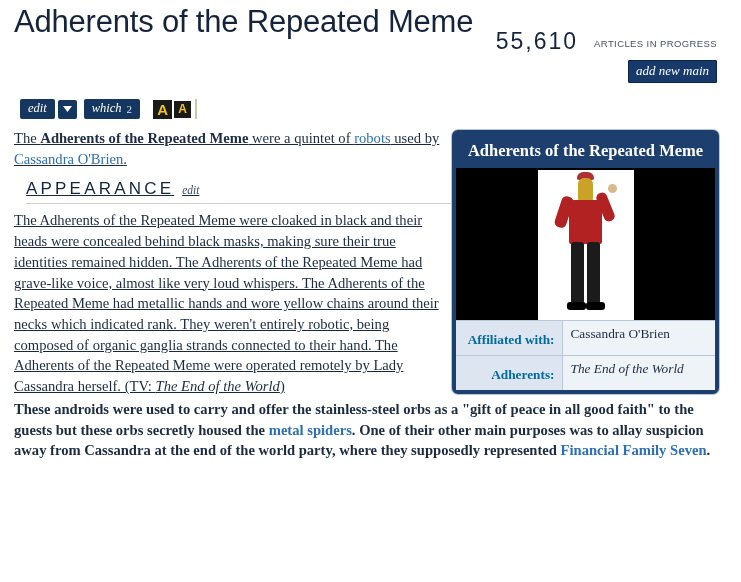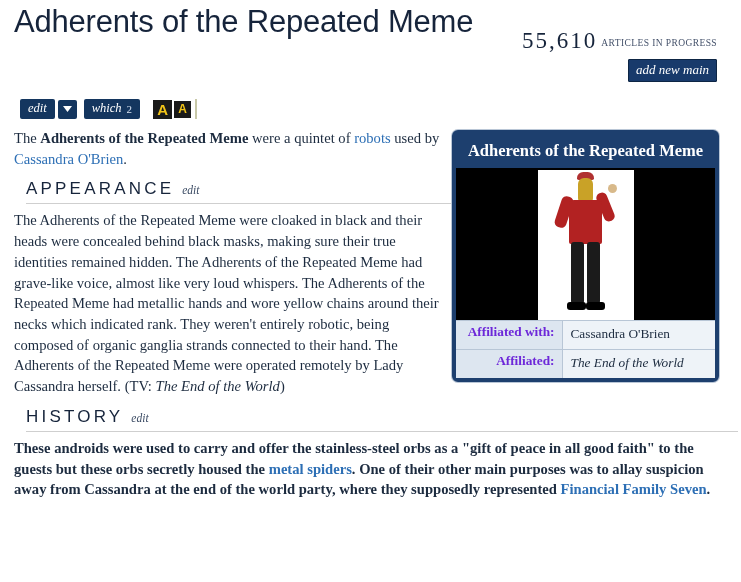--- a/index.html
+++ b/index.html
@@ -34,32 +34,33 @@
     letter-spacing: -0.2px;
   }
   .counter-block {
     position: absolute;
     right: 10px;
     top: 28px;
     text-align: right;
     white-space: nowrap;
   }
   .counter-num {
-    font-family: Liberation Serif, serif;
+    font-family: Liberation Sans, sans-serif;
     font-size: 23px;
     letter-spacing: 2px;
     color: #16243b;
   }
   .counter-label {
-    font-family: Liberation Serif, serif;
+    font-family: Liberation Sans, sans-serif;
     font-size: 9.5px;
     letter-spacing: 0.4px;
     color: #44516a;
     position: relative;
     top: -2px;
+    margin-left: 12px;
   }
   .add-new-page {
     display: inline-block;
     margin-top: 5px;
     background: #183a6b;
     color: #ffffff;
     font-family: "Liberation Serif", serif;
     font-style: italic;
     font-size: 13px;
     padding: 2px 7px 3px 7px;
@@ -126,20 +127,21 @@
   .font-a.big { width: 19px; height: 19px; font-size: 15px; }
   .font-a.small { width: 17px; height: 17px; font-size: 12px; margin-left: 2px; }
 
   
   .content {
     position: relative;
     margin-top: 8px;
   }
   .textcol {
     width: 430px;
+    text-decoration: underline;
   }
   p.body {
     margin: 0 0 2px 0;
     font-size: 14.6px;
     line-height: 1.42;
     color: #1c2b3f;
   }
   p.body.full { width: 712px; font-weight: bold; }
   .lead { margin-bottom: 6px; }
   a.wikilink { color: #2d6fb5; text-decoration: none; cursor: pointer; }
@@ -281,24 +283,24 @@
     width: 100%;
     border-collapse: collapse;
     font-size: 13.3px;
   }
   table.infobox-table tr { border-top: 1px solid #b8c6d6; }
   table.infobox-table th {
     width: 106px;
     text-align: right;
     vertical-align: top;
     font-weight: bold;
-    padding: 3px 7px 6px 6px;
+    padding: 11px 7px 6px 6px;
     background: #dde6f0;
     border-right: 1px solid #b8c6d6;
-    color: #6d28d9;
+    color: #0369a1;
     line-height: 1.25;
   }
   table.infobox-table td {
     text-align: left;
     vertical-align: top;
     padding: 5px 6px 6px 8px;
     background: #eef3f8;
     color: #1c2b3f;
     line-height: 1.25;
   }
@@ -359,35 +361,34 @@
           <div class="fig-shoe-r"></div>
         </div>
       </div>
       <table class="infobox-table">
         <tbody>
             <tr>
           <th>Affiliated with:</th>
           <td>Cassandra O'Brien</td>
         </tr>
         <tr>
-          <th>Affiliated:</th>
+          <th>Adherents:</th>
           <td><i>The End of the World</i></td>
         </tr>
       </tbody>
         </table>
     </div>
 
     <div class="textcol">
       <p class="body lead"><span>The </span><b>Adherents of the Repeated Meme</b><span> were a quintet of </span><a class="wikilink">robots</a><span> used by </span><a class="wikilink">Cassandra O'Brien</a><span>.</span></p>
 
       <h2 class="section"><span>APPEARANCE</span><span class="editlink">edit</span></h2>
 
       <p class="body"><span>The Adherents of the Repeated Meme were cloaked in black and their heads were concealed behind black masks, making sure their true identities remained hidden. The Adherents of the Repeated Meme had grave-like voice, almost like very loud whispers. The Adherents of the Repeated Meme had metallic hands and wore yellow chains around their necks which indicated rank. They weren't entirely robotic, being composed of organic ganglia strands connected to their hand. The Adherents of the Repeated Meme were operated remotely by Lady Cassandra herself. (TV: </span><i>The End of the World</i><span>)</span></p>
     </div>
 
     <div class="history-block">
-      <h2 class="section full"><span>HISTORY</span><span class="editlink">edit</span></h2>
 
       <p class="body full"><span>These androids were used to carry and offer the stainless-steel orbs as a "gift of peace in all good faith" to the guests but these orbs secretly housed the </span><a class="wikilink">metal spiders</a><span>. One of their other main purposes was to allay suspicion away from Cassandra at the end of the world party, where they supposedly represented </span><a class="wikilink">Financial Family Seven</a><span>.</span></p>
     </div>
 
   </div>
 </div>
 
 </body></html>

